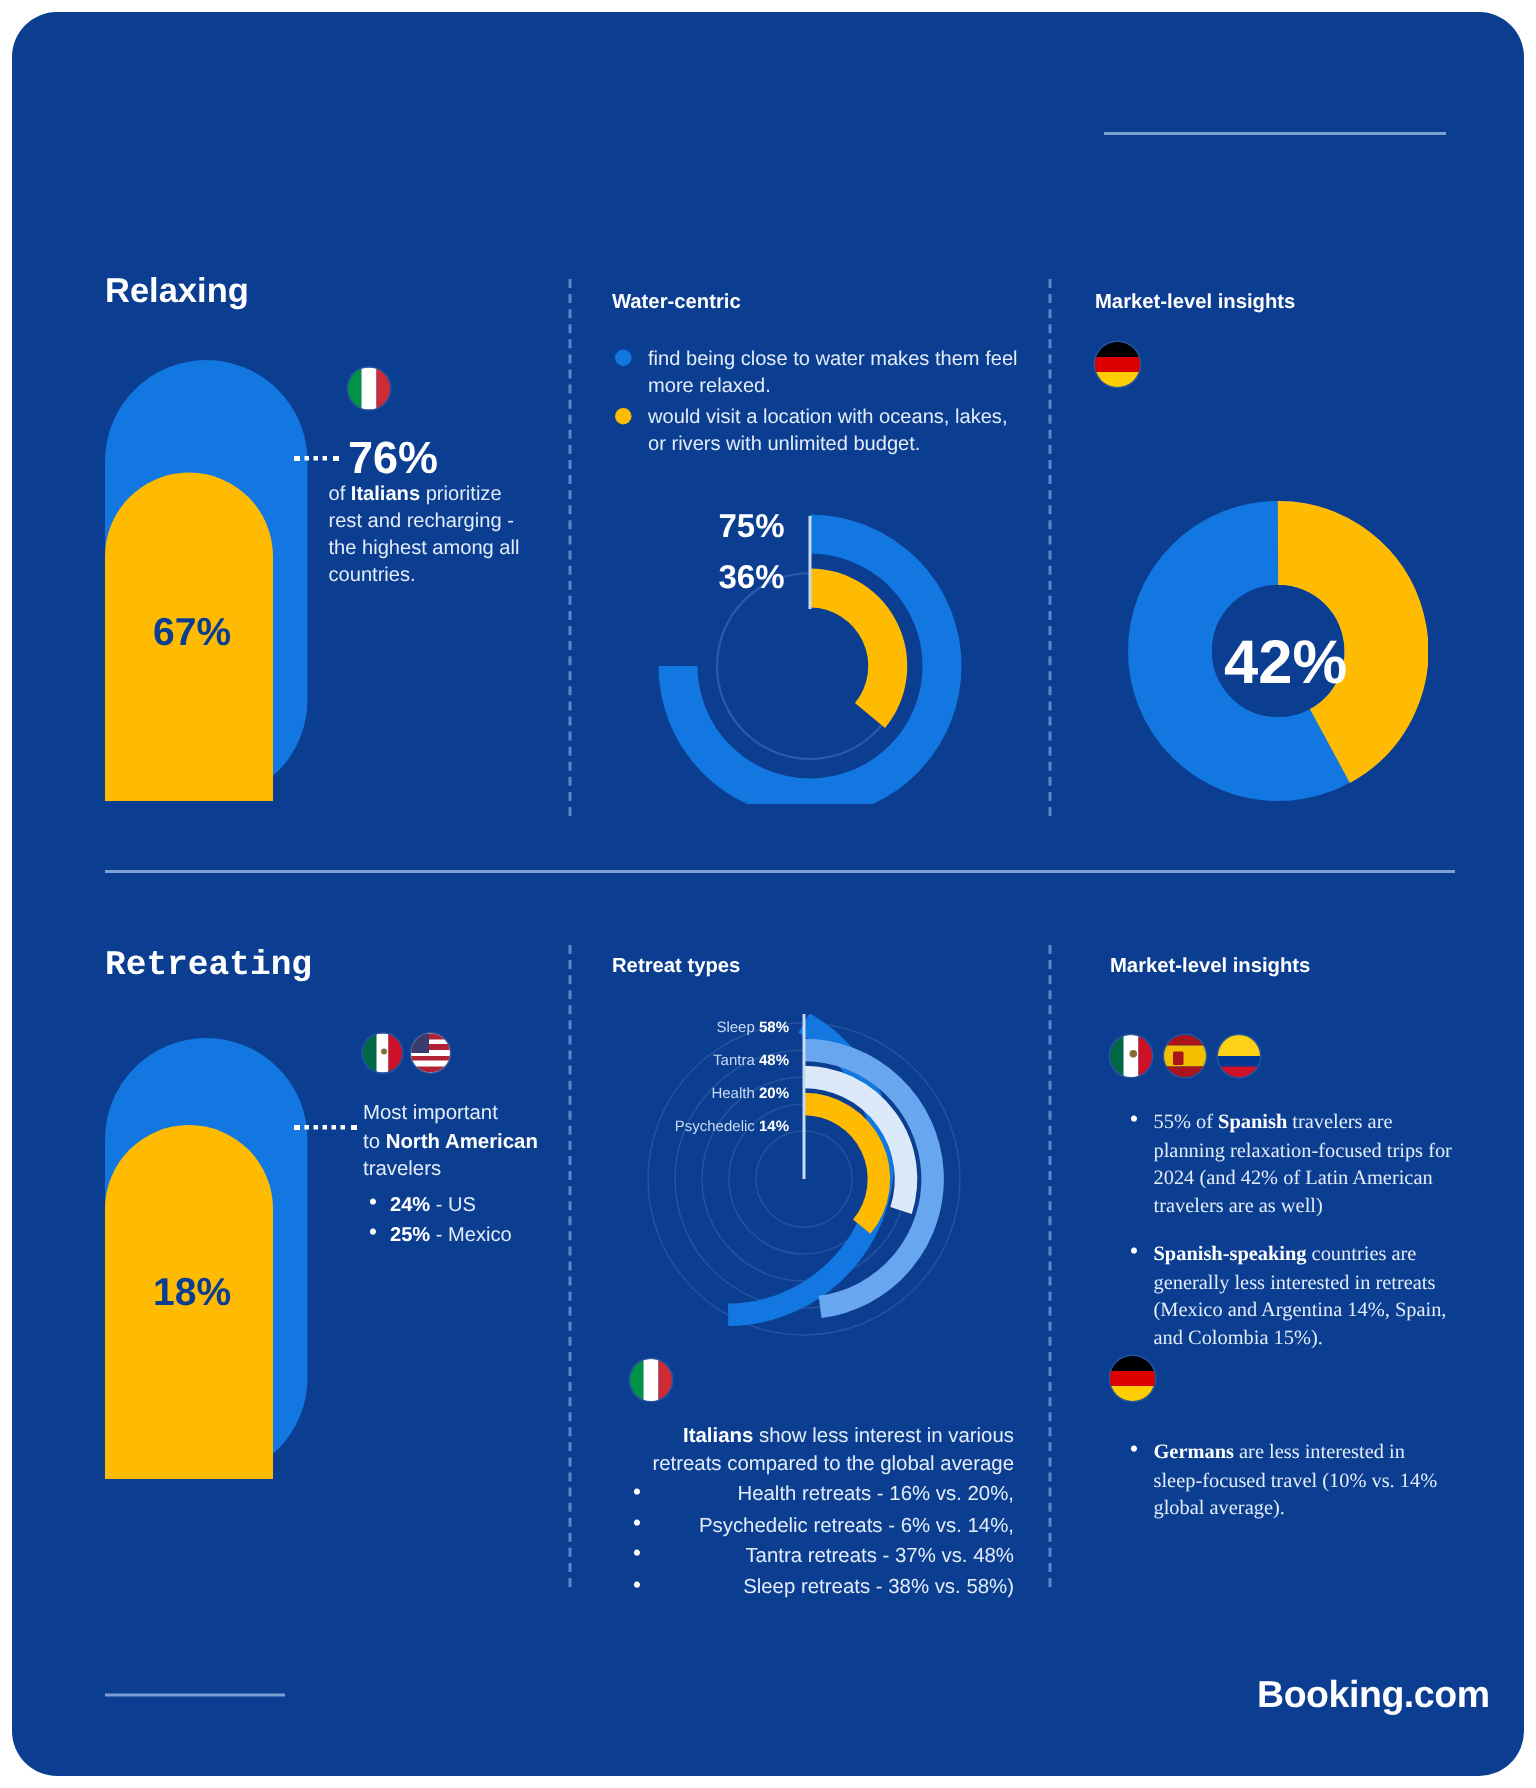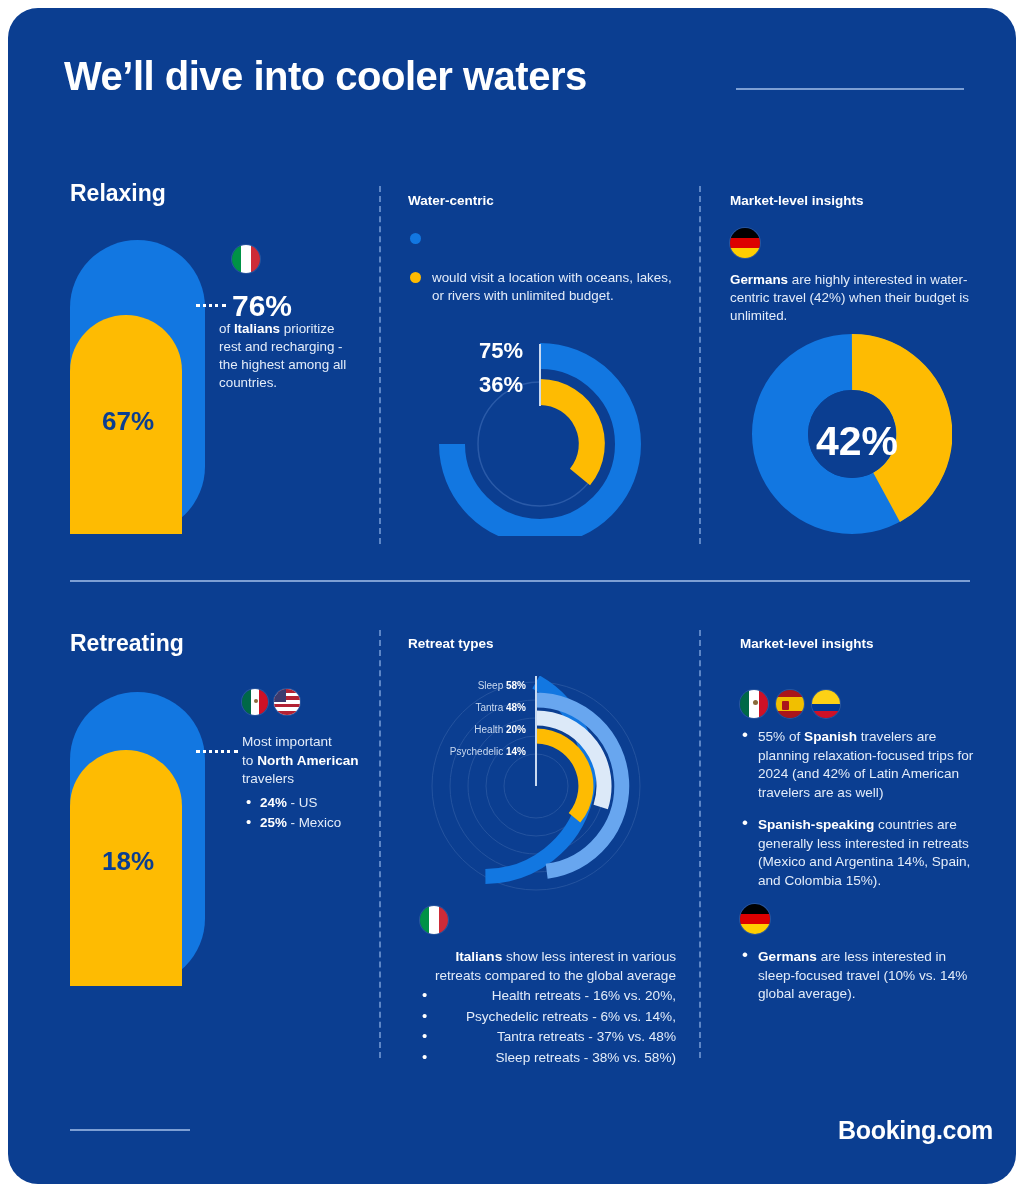--- a/index.html
+++ b/index.html
@@ -109,39 +109,38 @@
     white-space: nowrap;
   }
   
   ul.b { margin: 0; padding: 0 0 0 16px; list-style: none; }
   ul.b li { position: relative; margin-bottom: 2px; }
   ul.b li::before {
     content: "•";
     position: absolute; left: -14px; top: -1px;
     color: #ffffff; font-size: 15px;
   }
-  ul.bw { margin:0; padding:0 0 0 18px; list-style:none; }
+  ul.bw { margin:11px; padding:0 0 0 18px; list-style:none;font-family:Liberation Serif, serif; }
   ul.bw li { position: relative; margin-bottom: 14px; }
   ul.bw li::before {
     content: "•";
     position: absolute; left: -16px; top: -2px;
     color:#ffffff; font-size: 17px;
   }
   .logo {
     position: absolute;
     font-size: 25px; font-weight: 700; color: #ffffff;
     letter-spacing: -0.3px; white-space: nowrap;
   }
 </style>
 </head>
 <body>
 
 <div class="card">
 
-  <div class="title">We’ll dive into cooler waters</div>
   <div class="title-rule"></div>
 
   <div class="sect-title" style="left:62px; top:172px;">Relaxing</div>
 
   <div class="pill" style="left:62px; top:232px; width:135px; height:294px; background:#1277e1; border-radius:68px;"></div>
   <div class="pill" style="left:62px; top:307px; width:112px; height:219px; background:#febb02; border-radius:56px 56px 0 0;"></div>
   <div class="pill-val" style="left:94px; top:398px;">67%</div>
 
   <div class="flag" style="left:224px; top:237px; width:28px; height:28px;">
     <span class="fl-v" style="left:0;   width:33.4%; background:#009246;"></span>
@@ -152,20 +151,21 @@
   <div class="callout-pct" style="left:224px; top:281px;">76%</div>
   <div class="body-txt" style="left:211px; top:312px; width:128px;">
     <span>of </span><b>Italians</b><span> prioritize rest and recharging - the highest among all countries.</span>
   </div>
 
   <div class="vdash" style="left:371px; top:178px; height:358px;"></div>
 
   <div class="col-title" style="left:400px; top:185px;">Water-centric</div>
 
   <div class="lg-dot" style="left:402px; top:225px; background:#1277e1;"></div>
+  <div class="body-txt" style="left:424px; top:222px; width:250px;">find being close to water makes them feel more relaxed.</div>
 
   <div class="lg-dot" style="left:402px; top:264px; background:#febb02;"></div>
   <div class="body-txt" style="left:424px; top:261px; width:250px;">would visit a location with oceans, lakes, or rivers with unlimited budget.</div>
 
   <svg style="position:absolute; left:424px; top:328px;" width="216" height="200" viewBox="0 0 216 200">
 
     <circle cx="108" cy="108" r="62" fill="none" stroke="#2a5aa8" stroke-width="1.5"></circle>
 
     <path d="M 108 20 A 88 88 0 1 1 20 108" fill="none" stroke="#1277e1" stroke-width="26" stroke-linecap="butt"></path>
 
@@ -176,35 +176,32 @@
   <div class="big-pct" style="left:420px; top:364px; width:95px;">36%</div>
 
   <div class="vdash" style="left:691px; top:178px; height:358px;"></div>
 
   <div class="col-title" style="left:722px; top:185px;">Market-level insights</div>
   <div class="flag" style="left:722px; top:220px; width:30px; height:30px;">
     <span class="fl-h" style="top:0;     height:33.4%; background:#000000;"></span>
     <span class="fl-h" style="top:33.3%; height:33.4%; background:#dd0000;"></span>
     <span class="fl-h" style="top:66.6%; height:33.4%; background:#ffce00;"></span>
   </div>
-  <div class="body-txt" style="left:722px; top:263px; width:248px;">
-    <b>Germans</b><span> are highly interested in water-centric travel (42%) when their budget is unlimited.</span>
-  </div>
 
   <svg style="position:absolute; left:744px; top:326px;" width="200" height="200" viewBox="0 0 200 200">
     <circle cx="100" cy="100" r="72" fill="none" stroke="#1277e1" stroke-width="56"></circle>
 
     <path d="M 100 28 A 72 72 0 0 1 134.6 163.3" fill="none" stroke="#febb02" stroke-width="56"></path>
     <circle cx="100" cy="100" r="44" fill="#0b3e91"></circle>
   </svg>
   <div class="donut-val" style="left:808px; top:410px;">42%</div>
 
   <div class="hrule" style="left:62px; top:572px; width:900px;"></div>
 
-  <div class="sect-title" style="left:62px; top:622px;">Retreating</div>
+  <div class="sect-title" style="left:62px; top:622px;font-family:Liberation Mono, monospace;">Retreating</div>
 
   <div class="pill" style="left:62px; top:684px; width:135px; height:294px; background:#1277e1; border-radius:68px;"></div>
   <div class="pill" style="left:62px; top:742px; width:112px; height:236px; background:#febb02; border-radius:56px 56px 0 0;"></div>
   <div class="pill-val" style="left:94px; top:838px;">18%</div>
 
   <div class="flag" style="left:234px; top:681px; width:26px; height:26px;">
     <span class="fl-v" style="left:0;   width:33.4%; background:#006847;"></span>
     <span class="fl-v" style="left:33.3%;width:33.4%; background:#ffffff;"></span>
     <span class="fl-v" style="left:66.6%;width:33.4%; background:#ce1126;"></span>
     <span style="position:absolute; left:46%; top:38%; width:4px; height:4px; border-radius:50%; background:#8a6a3a;"></span>

